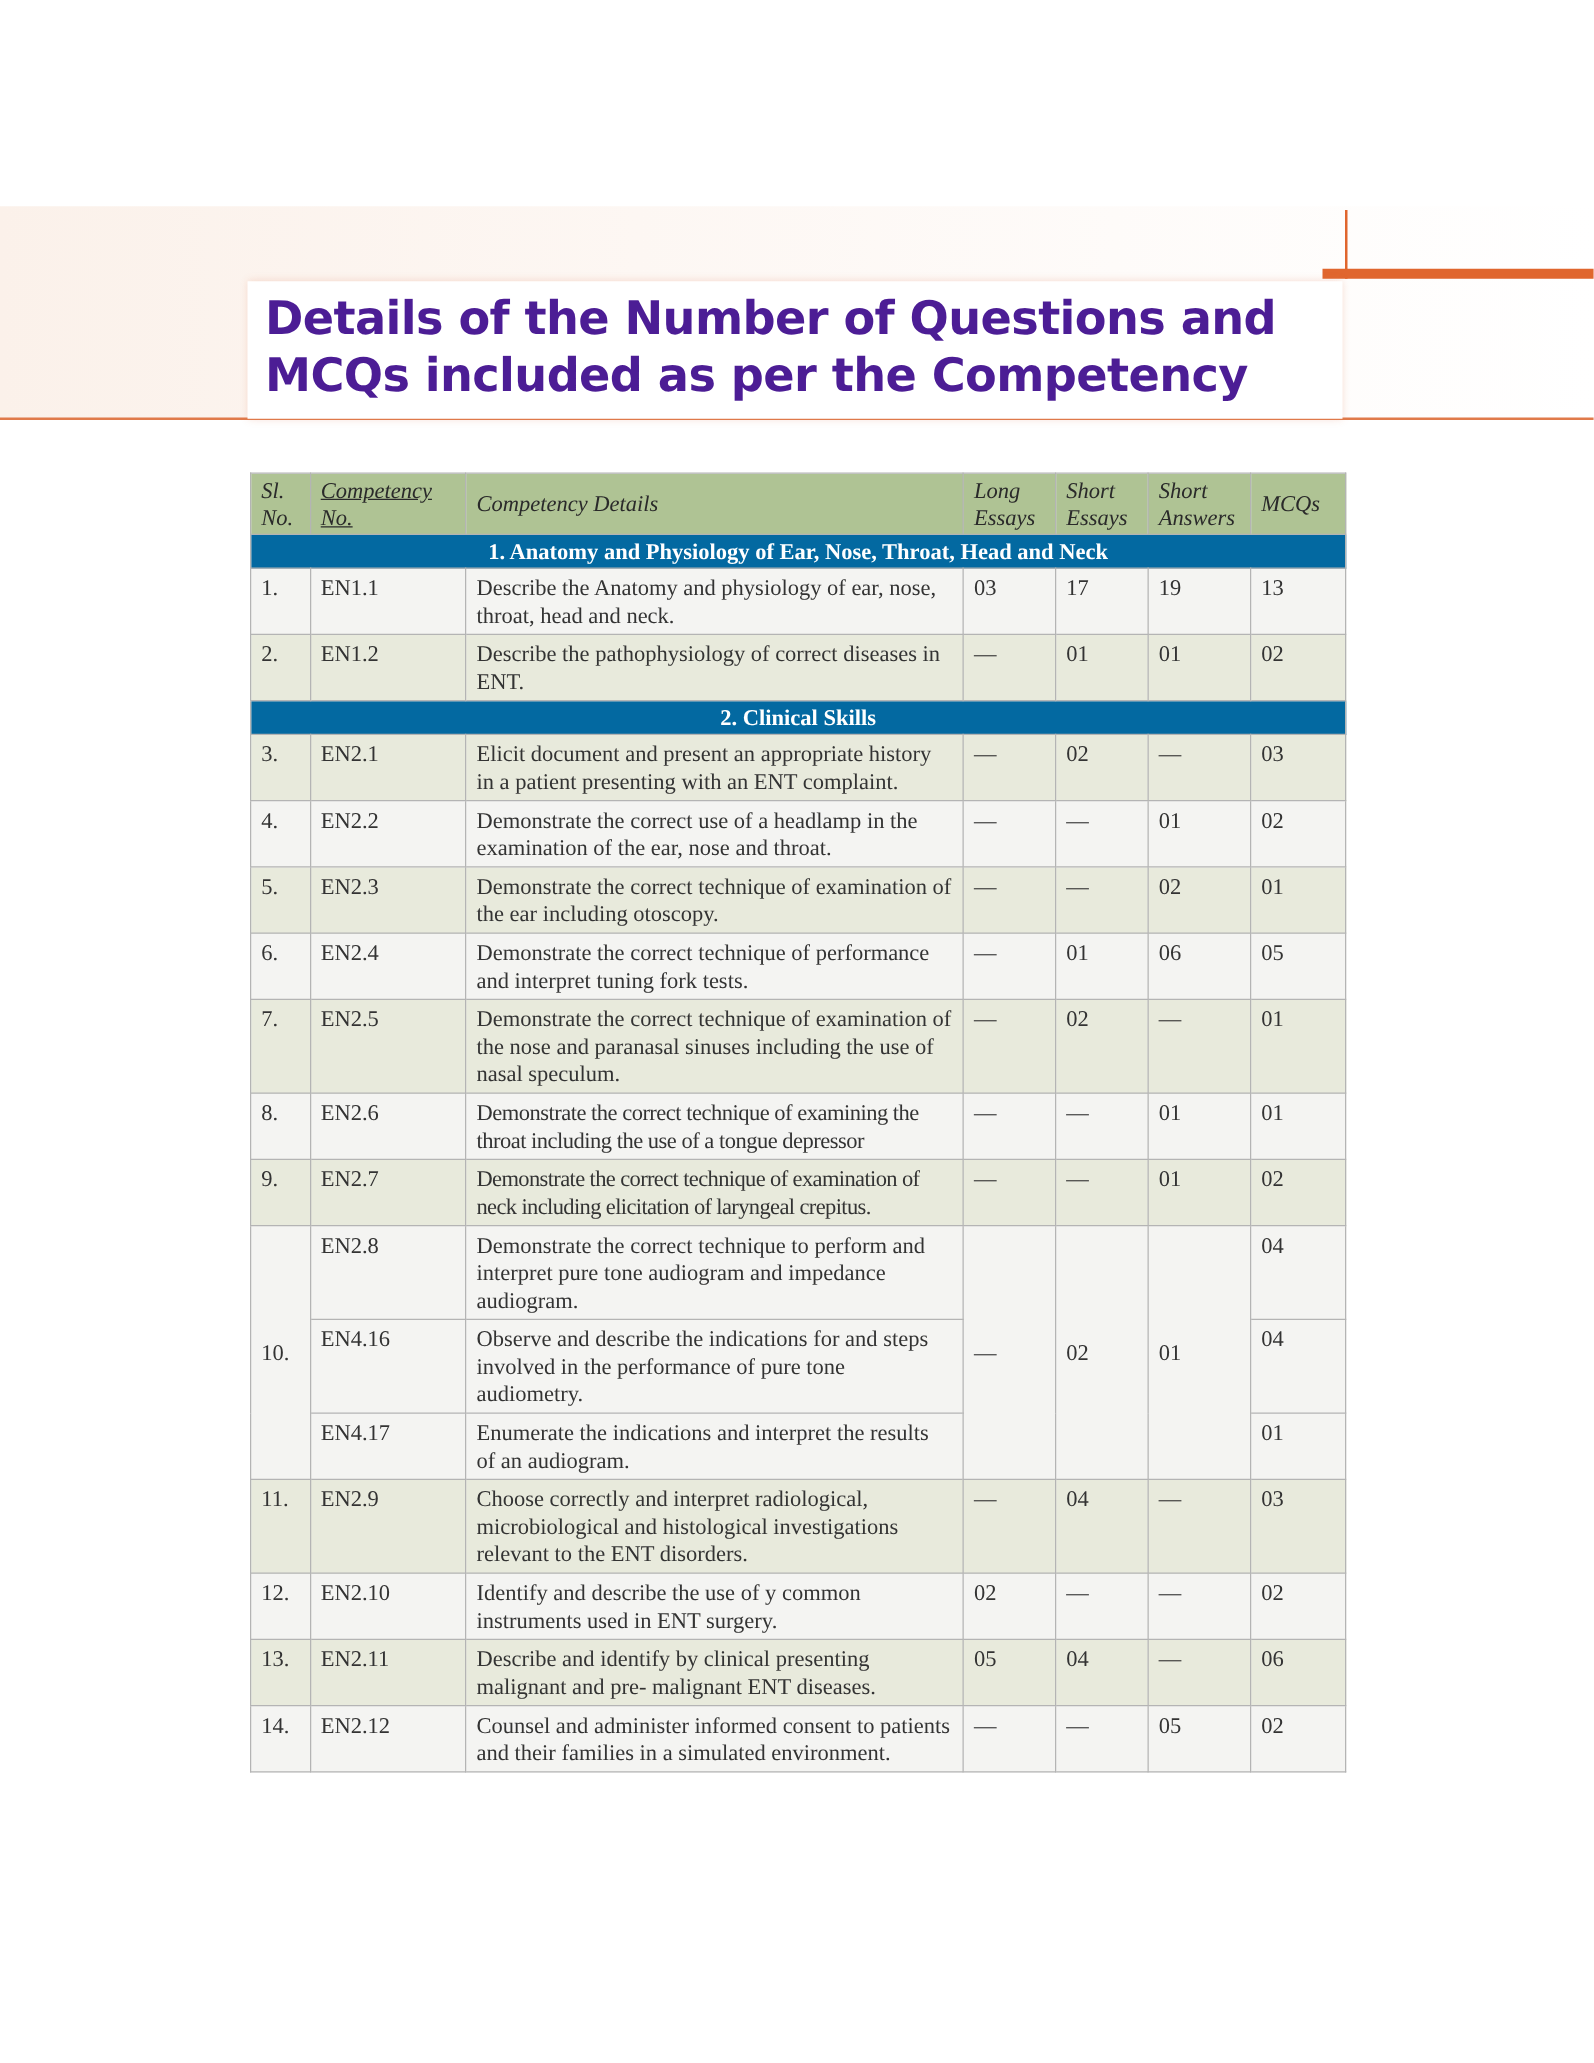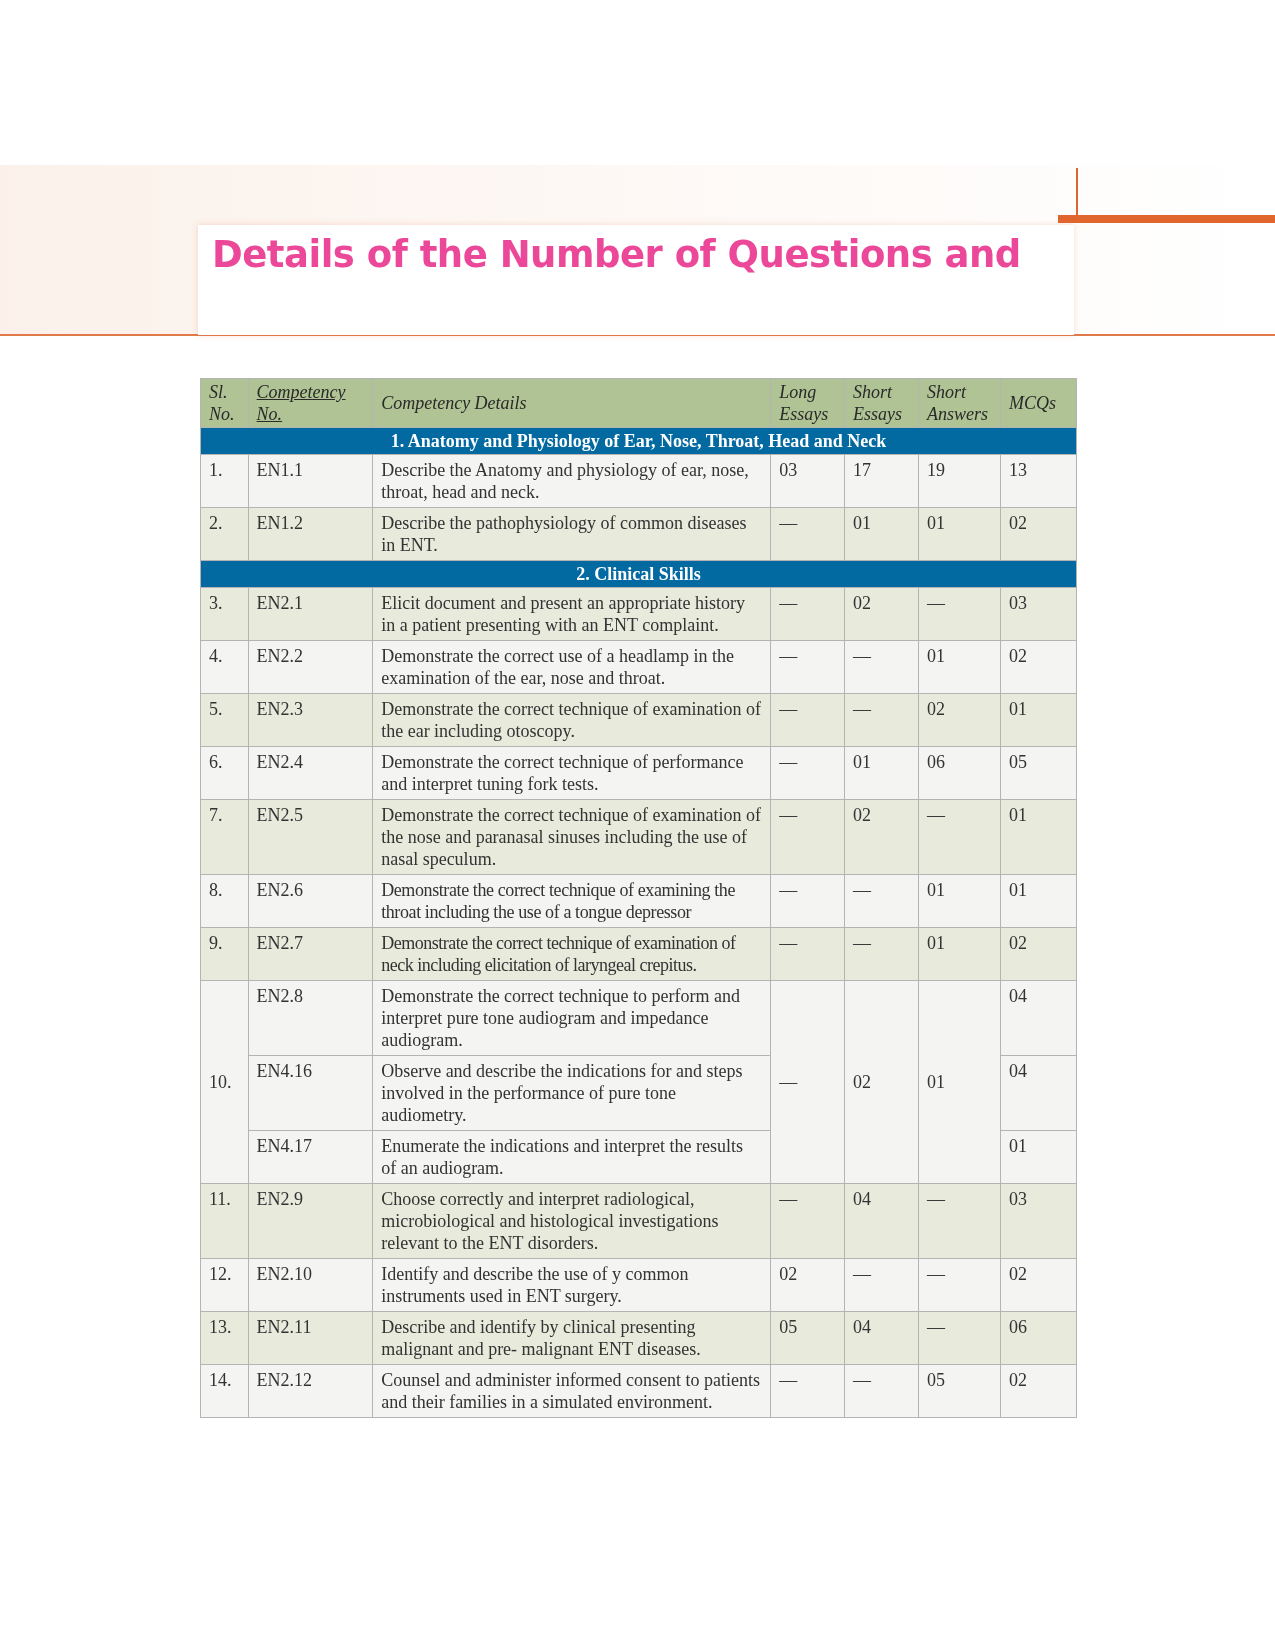--- a/index.html
+++ b/index.html
@@ -5,21 +5,21 @@
   html, body { margin:0; padding:0; }
   body { width:1275px; height:1650px; background:#ffffff; position:relative; overflow:hidden; font-family:"Liberation Sans", sans-serif; }
   .banner { position:absolute; left:0; top:165px; width:1275px; height:170px;
     background:linear-gradient(90deg,#fbf1ea 0%,#fdf7f3 40%,#ffffff 100%); }
   .banner-bottom-line { position:absolute; left:0; top:334px; width:1275px; height:2px; background:#e07a4a; }
   .accent-vline { position:absolute; left:1076px; top:168px; width:2px; height:55px; background:#e0662e; }
   .accent-hbar { position:absolute; left:1058px; top:215px; width:217px; height:8px; background:#e0662e; }
   .title-box { position:absolute; left:198px; top:225px; width:876px; height:110px;
     background:#ffffff; box-shadow:0 0 6px rgba(224,120,80,0.25); }
   .title { position:absolute; left:212px; top:232px; margin:0; font-family:"DejaVu Sans", sans-serif;
-    font-weight:bold; font-size:37px; line-height:46px; color:#ec4899; letter-spacing:-0.5px; }
+    font-weight:bold; font-size:37px; line-height:46px; color:#4c1d95; letter-spacing:-0.5px; }
   table { position:absolute; left:200px; top:378px; width:877px; border-collapse:collapse;
     font-family:"Liberation Serif", serif; font-size:18px; color:#333;padding-left:29px; }
   td, th { border:1.5px solid #b4b4b4; padding:4px 8px; vertical-align:top; line-height:22px; text-align:left; }
   thead th { background:#afc394; font-style:italic; font-weight:normal; color:#2a2a2a; vertical-align:middle; height:44px; padding:2px 8px; }
   .section td { background:#0369a1; color:#fff; text-align:center; font-weight:bold; padding:2px 8px; line-height:22px; }
   tr.odd td { background:#f4f4f2; }
   tr.even td { background:#e8eadc; }
   .c-sl { width:30px; } .c-no { width:106px;text-decoration:underline; } .c-det { width:376px;margin-top:36px; }
   .c-le { width:56px; } .c-se { width:56px; } .c-sa { width:64px; } .c-mcq { width:58px; }
   td.mid { vertical-align:middle; }
@@ -27,20 +27,21 @@
 </head>
 <body>
 
 <div class="banner"></div>
 <div class="banner-bottom-line"></div>
 <div class="accent-vline"></div>
 <div class="accent-hbar"></div>
 <div class="title-box"></div>
 <h1 class="title">
   <span>Details of the Number of Questions and</span><br>
+  <span>MCQs included as per the Competency</span>
 </h1>
 
 <table>
   <thead>
     <tr>
       <th class="c-sl">Sl. No.</th>
       <th class="c-no">Competency No.</th>
       <th class="c-det">Competency Details</th>
       <th class="c-le">Long Essays</th>
       <th class="c-se">Short Essays</th>
@@ -57,21 +58,21 @@
       <td>EN1.1</td>
       <td>Describe the Anatomy and physiology of ear, nose, throat, head and neck.</td>
       <td>03</td>
       <td>17</td>
       <td>19</td>
       <td>13</td>
     </tr>
     <tr class="even">
       <td>2.</td>
       <td>EN1.2</td>
-      <td>Describe the pathophysiology of common diseases in ENT.</td>
+      <td>Describe the pathophysiology of correct diseases in ENT.</td>
       <td>—</td>
       <td>01</td>
       <td>01</td>
       <td>02</td>
     </tr>
     <tr class="section">
       <td colspan="7">2.  Clinical Skills</td>
     </tr>
     <tr class="even">
       <td>3.</td>

